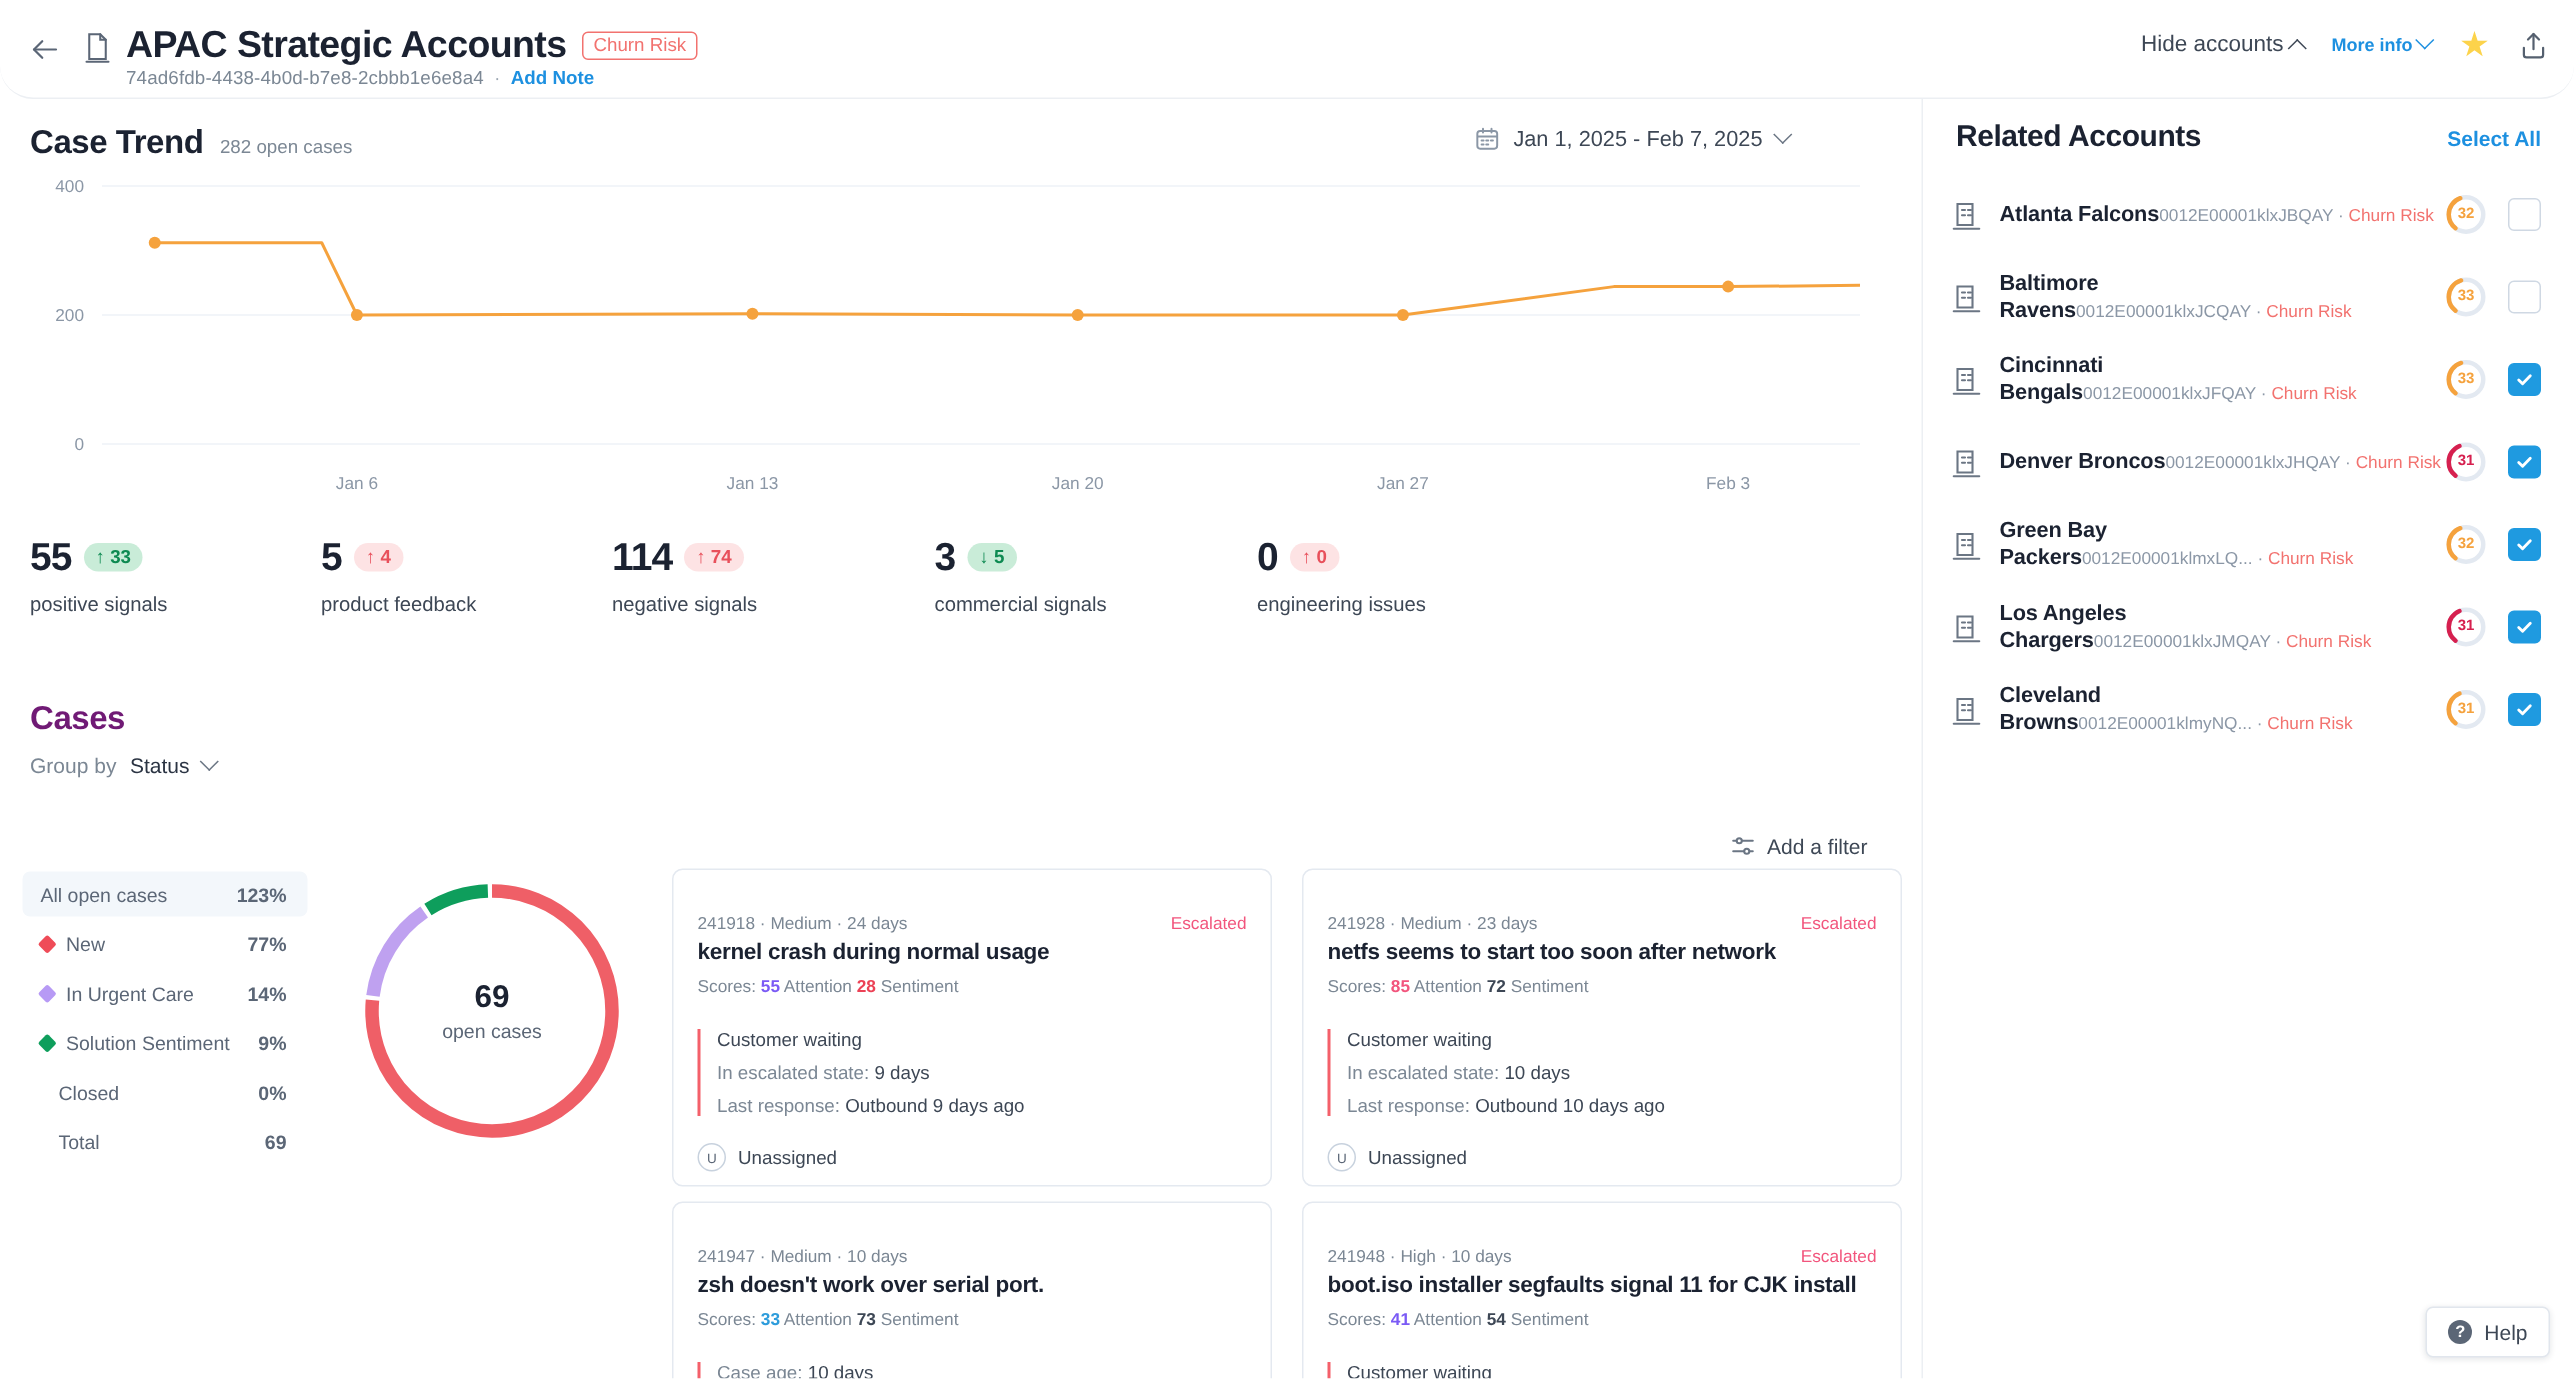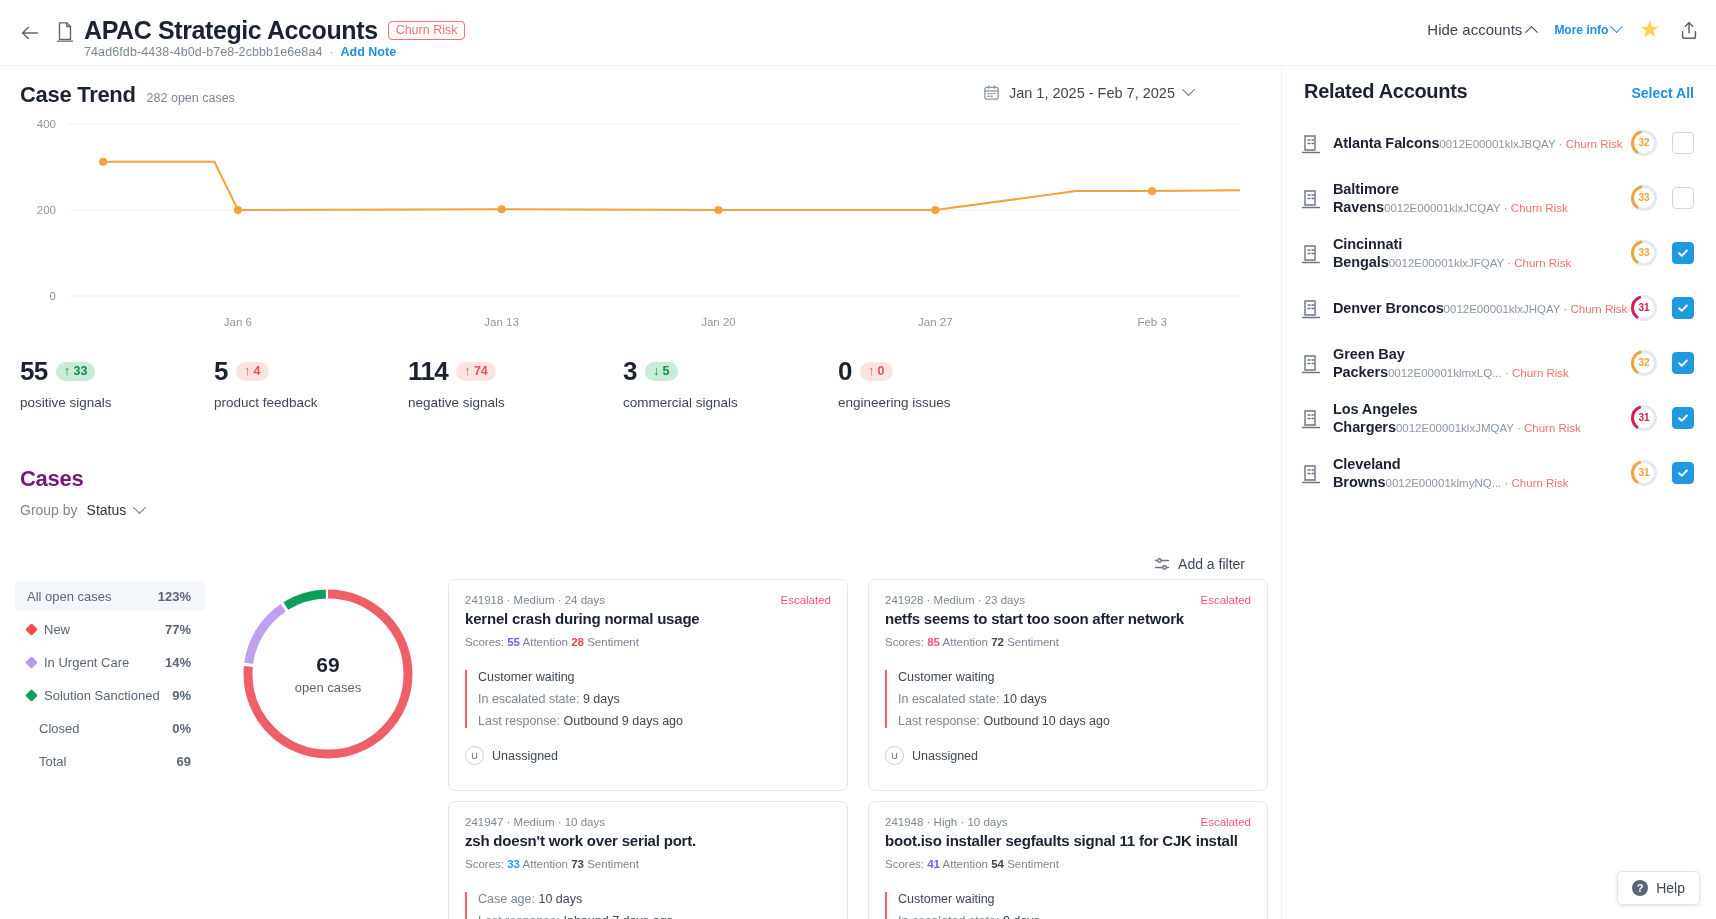--- a/index.html
+++ b/index.html
@@ -8,21 +8,21 @@
     background: #ffffff;
     font-family: "Liberation Sans", sans-serif;
     color: #232b3a;
     overflow: hidden;
   }
   .page { position: relative; width: 1716px; height: 919px; }
 
   
   .topbar {
     position: absolute; top: 0; left: 0; width: 1716px; height: 66px;
-    border-bottom: 1px solid #eceff3; background: #fff;
+    border-bottom: 1px solid #eceff3; background: #fff; border-radius: 22px;
   }
   .back-arrow {
     position: absolute; left: 18px; top: 22px; width: 24px; height: 22px;
     color: #5b6676; cursor: pointer;
   }
   .doc-icon { position: absolute; left: 54px; top: 19px; width: 22px; height: 26px; }
   .title-row { position: absolute; left: 84px; top: 16px; display: flex; align-items: center; gap: 10px; }
   .page-title { font-size: 25px; font-weight: 700; letter-spacing: -0.4px; color: #1b2231; }
   .churn-pill {
     border: 1px solid #f2726f; color: #f2726f; border-radius: 4px;
@@ -98,21 +98,21 @@
   
   .donut-wrap { position: absolute; left: 232px; top: 512px; width: 192px; height: 192px; }
   .donut-center { position: absolute; inset: 0; display: flex; flex-direction: column; align-items: center; justify-content: center; }
   .donut-num { font-size: 21px; font-weight: 700; color: #1b2231; }
   .donut-cap { font-size: 13px; color: #5b6676; margin-top: 3px; }
 
   
   .cards { position: absolute; left: 448px; top: 513px; width: 820px; }
   .card {
     position: absolute; width: 400px;
-    border: 1px solid #e4e9f0; border-radius: 7px; background: #fff; padding: 14px 16px 12px;
+    border: 1px solid #e4e9f0; border-radius: 7px; background: #fff; padding: 30px 16px 12px;
     cursor: pointer;
   }
   .card.c0 { left: 0; top: 0; height: 212px; }
   .card.c1 { left: 420px; top: 0; height: 212px; }
   .card.c2 { left: 0; top: 222px; height: 190px; }
   .card.c3 { left: 420px; top: 222px; height: 190px; }
   .card-meta-row { display: flex; align-items: baseline; justify-content: space-between; }
   .card-meta { font-size: 11.5px; color: #7b8794; }
   .escalated { font-size: 11.5px; color: #f2557d; }
   .card-title { font-size: 15px; font-weight: 700; color: #1b2231; margin-top: 4px; letter-spacing: -0.2px; }
@@ -336,21 +336,21 @@
         <div class="status-row">
           <span class="status-left">
             <i class="diamond" style="background:#b79af5"></i>
             <span>In Urgent Care</span>
           </span>
           <span class="status-val">14%</span>
         </div>
         <div class="status-row">
           <span class="status-left">
             <i class="diamond" style="background:#0e9e5c"></i>
-            <span>Solution Sanctioned</span>
+            <span>Solution Sentiment</span>
           </span>
           <span class="status-val">9%</span>
         </div>
         <div class="status-row indent">
           <span class="status-left">
             <span>Closed</span>
           </span>
           <span class="status-val">0%</span>
         </div>
         <div class="status-row indent">

